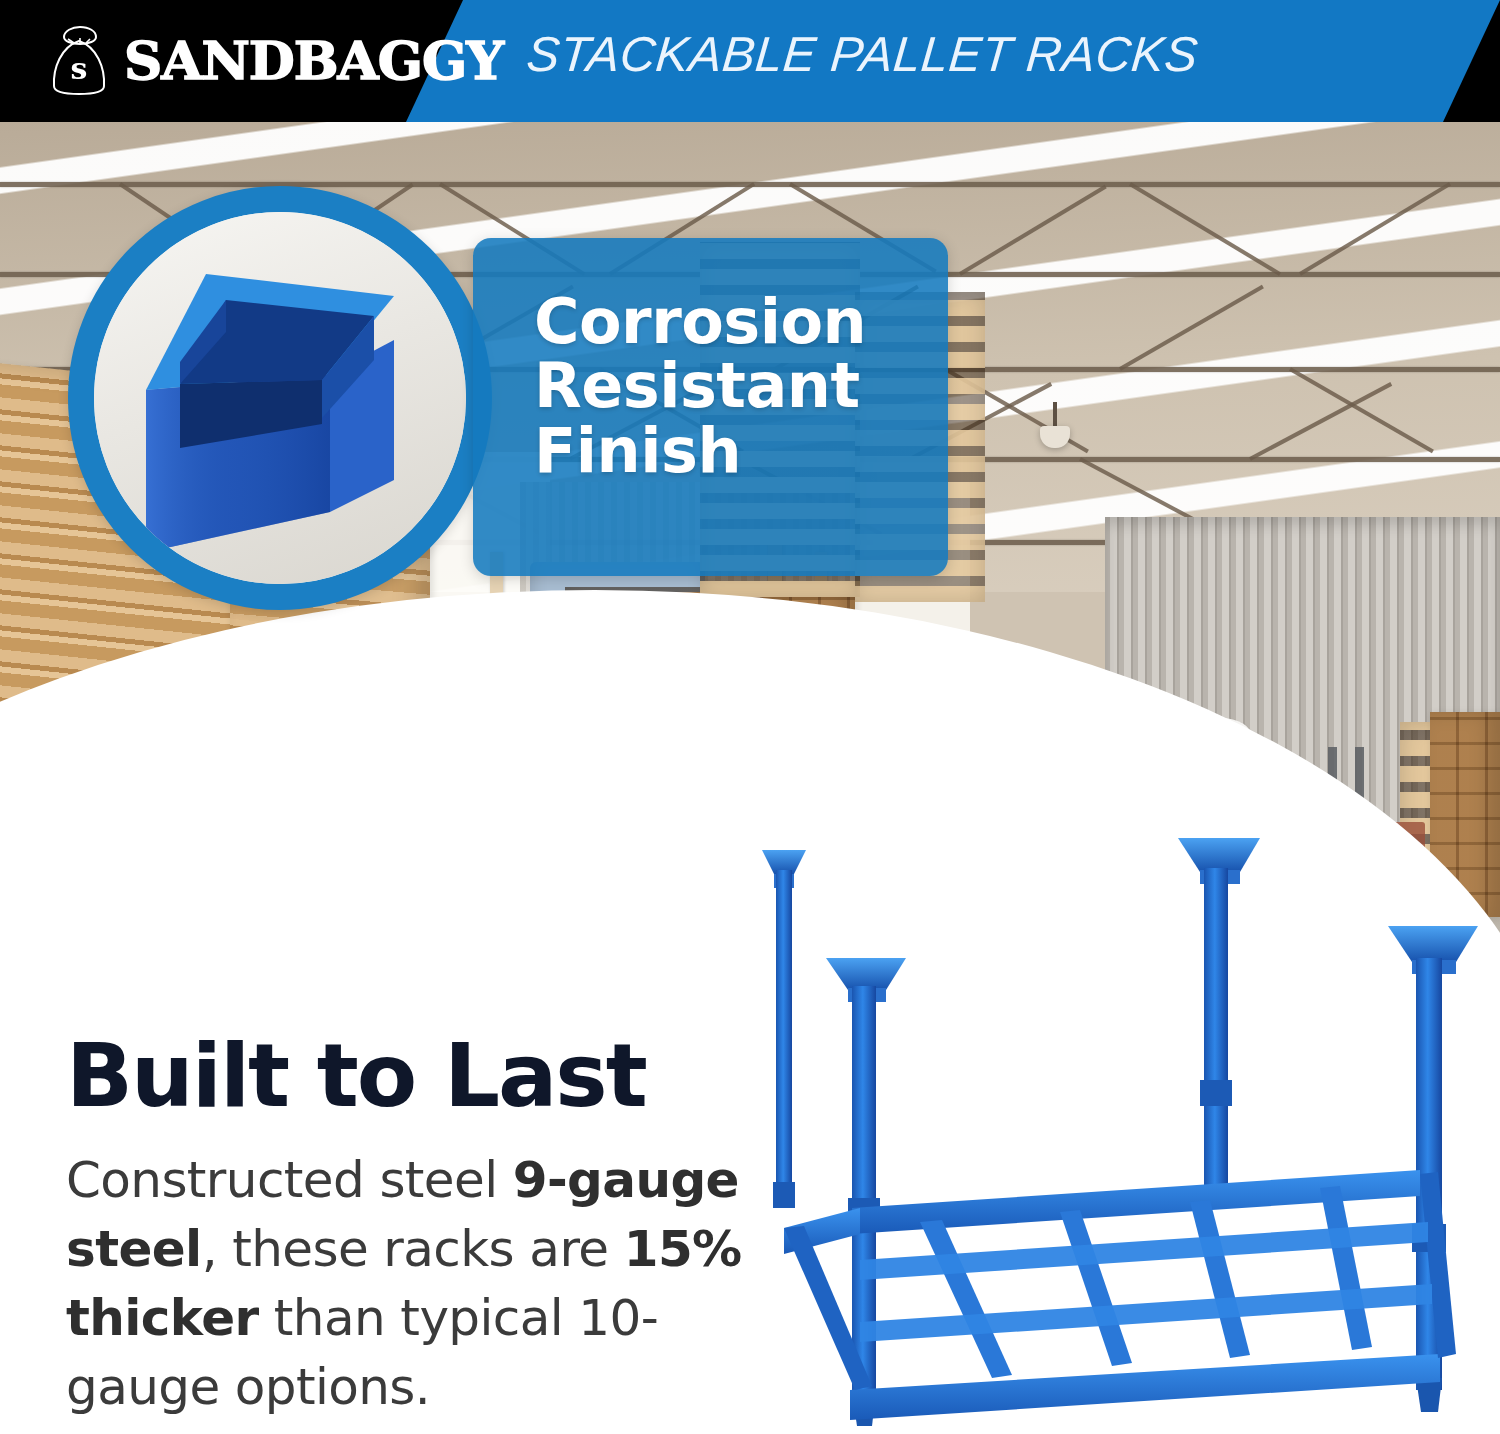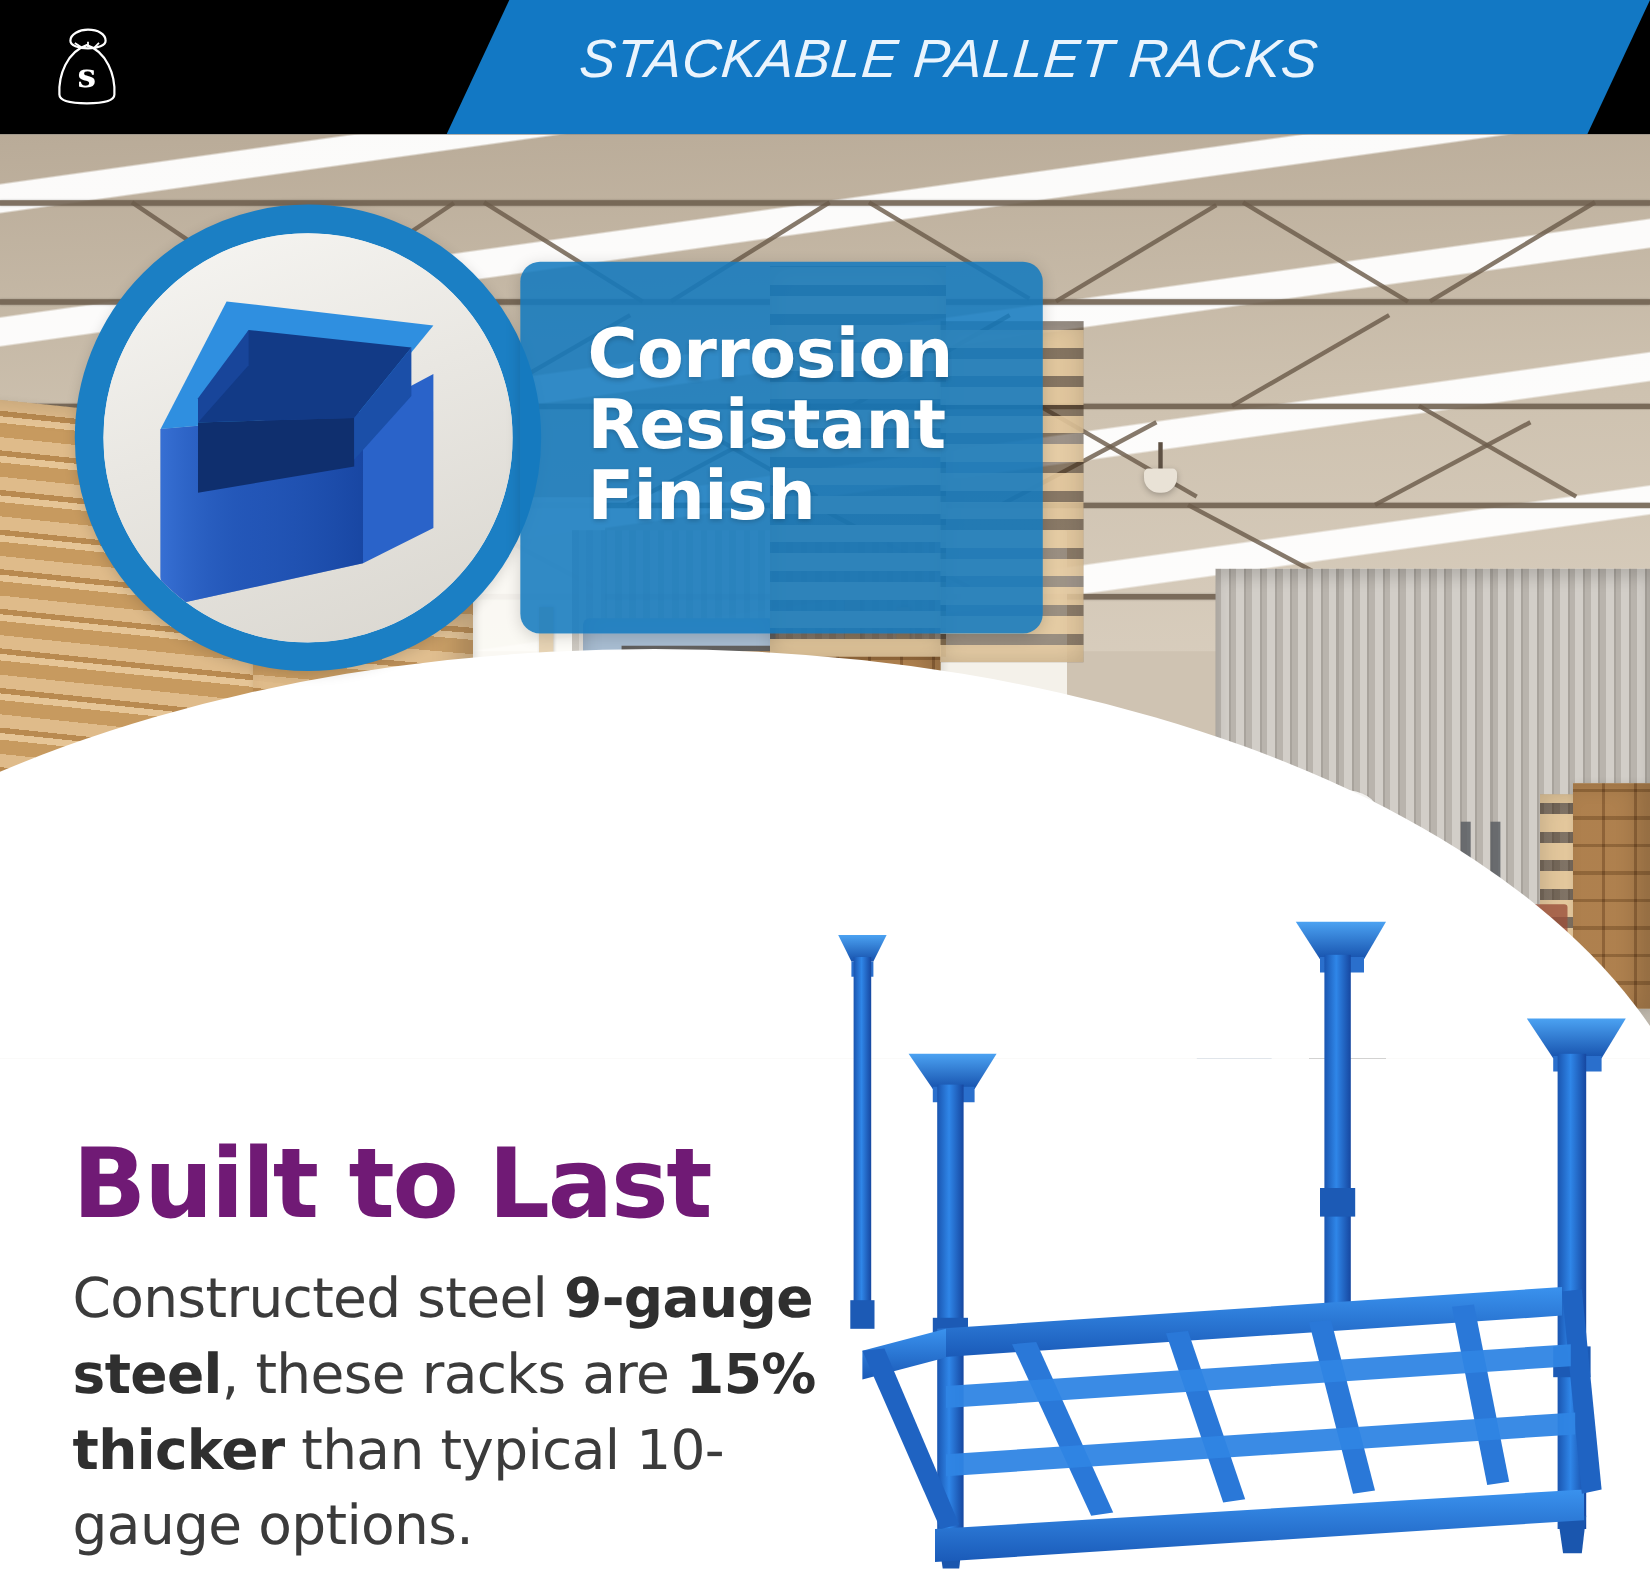--- a/index.html
+++ b/index.html
@@ -207,21 +207,21 @@
     color:#ffffff; font-size:62px; font-weight:700;
     line-height:1.04; letter-spacing:-0.5px;
     font-family:"DejaVu Sans", sans-serif;
     text-shadow:0 2px 4px rgba(0,0,0,.18);
     white-space:pre-line;
   }
 
   
   #bottom-text { position:absolute; left:66px; top:1032px; width:690px; z-index:60; }
   #headline {
-    color:#701a75; font-size:88px; font-weight:700;
+    color:#0f172a; font-size:88px; font-weight:700;
     line-height:1.0; letter-spacing:-2px;
     font-family:"DejaVu Sans", sans-serif;
     margin-bottom:26px;
   }
   #body-copy {
     color:#3b3b3b; font-size:50px; font-weight:400;
     line-height:1.38; letter-spacing:-0.6px;
     font-family:"DejaVu Sans", sans-serif;
   }
   #body-copy b { font-weight:700; color:#2f2f2f; }
@@ -235,20 +235,21 @@
 <div id="header">
   <div id="header-blue-band"></div>
 
   <div id="logo-group">
     <svg id="logo-bag-icon" viewBox="0 0 62 72">
       <path d="M31 17 C13 23, 5 44, 6 62 C6 68, 16 70, 31 70 C46 70, 56 68, 56 62 C57 44, 49 23, 31 17 Z" fill="none" stroke="#ffffff" stroke-width="2"></path>
       <path d="M16 13 C16 7, 24 3, 32 3 C41 3, 48 7, 48 13 C48 17, 41 20, 32 20 C23 20, 16 17, 16 13 Z" fill="none" stroke="#ffffff" stroke-width="2"></path>
       <path d="M20 15 L26 19 M32 14 L32 19 M42 15 L38 19" stroke="#ffffff" stroke-width="1.6"></path>
       <text x="31" y="55" font-family="DejaVu Serif, serif" font-size="30" font-weight="700" fill="#ffffff" text-anchor="middle">s</text>
     </svg>
+    <span id="logo-wordmark">SANDBAGGY</span>
   </div>
 
   <div id="header-title">STACKABLE PALLET RACKS</div>
 </div>
 
 <div id="photo-stage">
   <div id="warehouse-photo">
 
     <div class="roof"></div>
     <div class="truss-h" style="left:0;top:60px;width:1500px;"></div>

